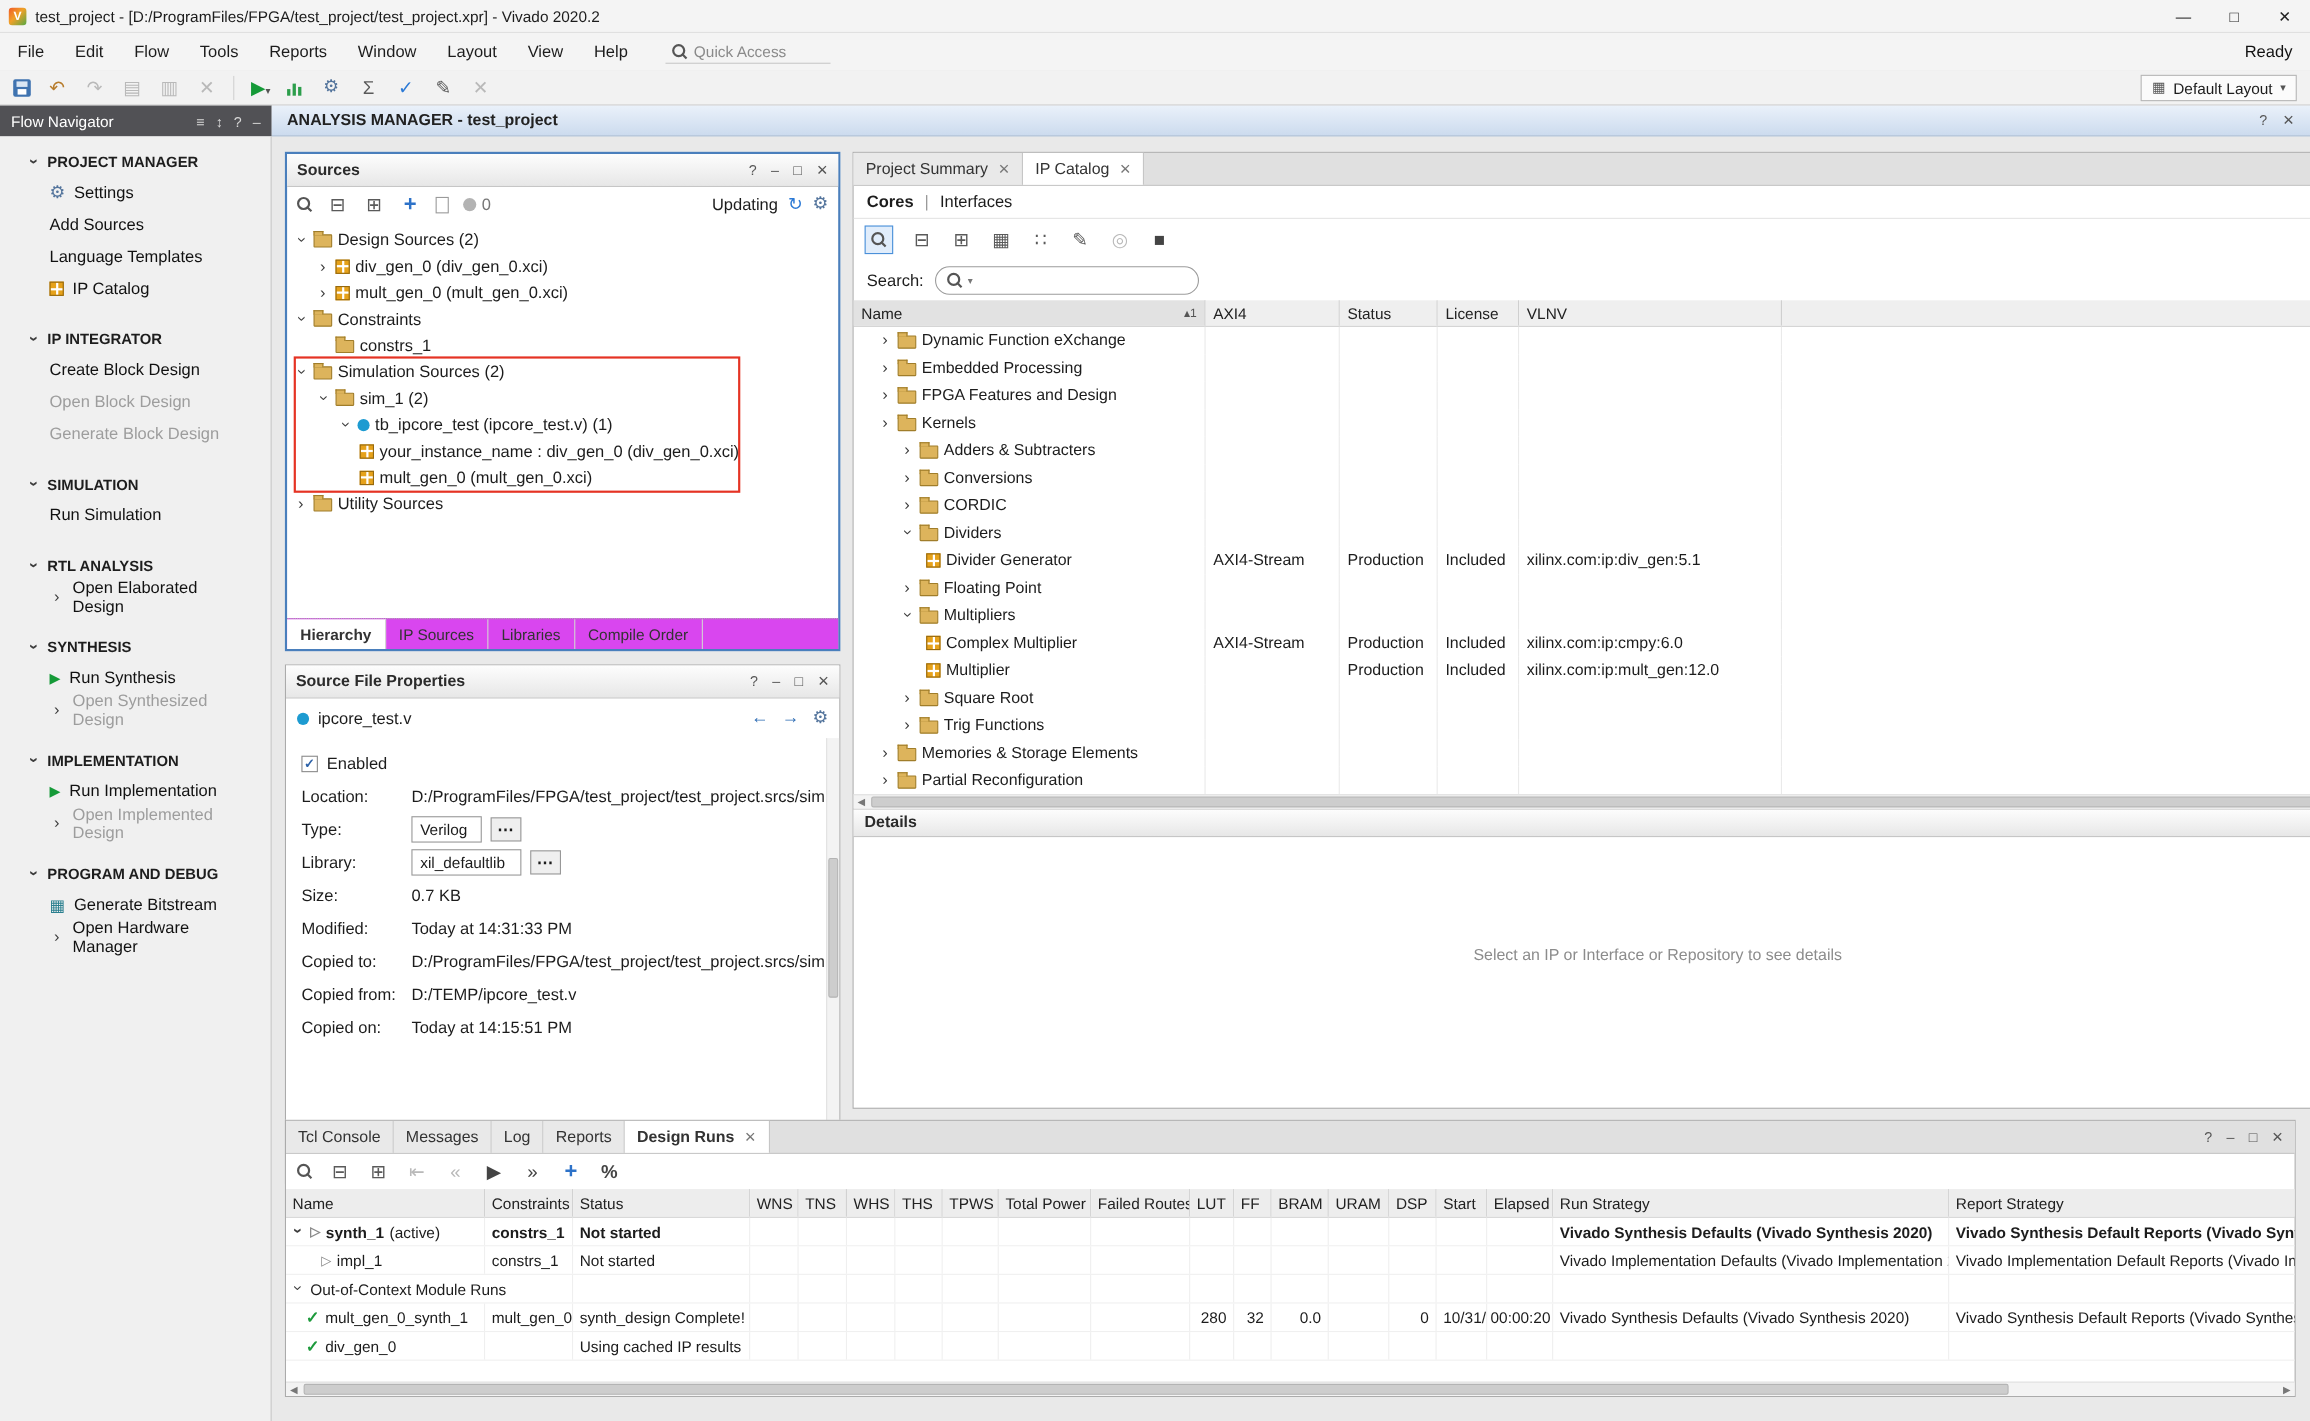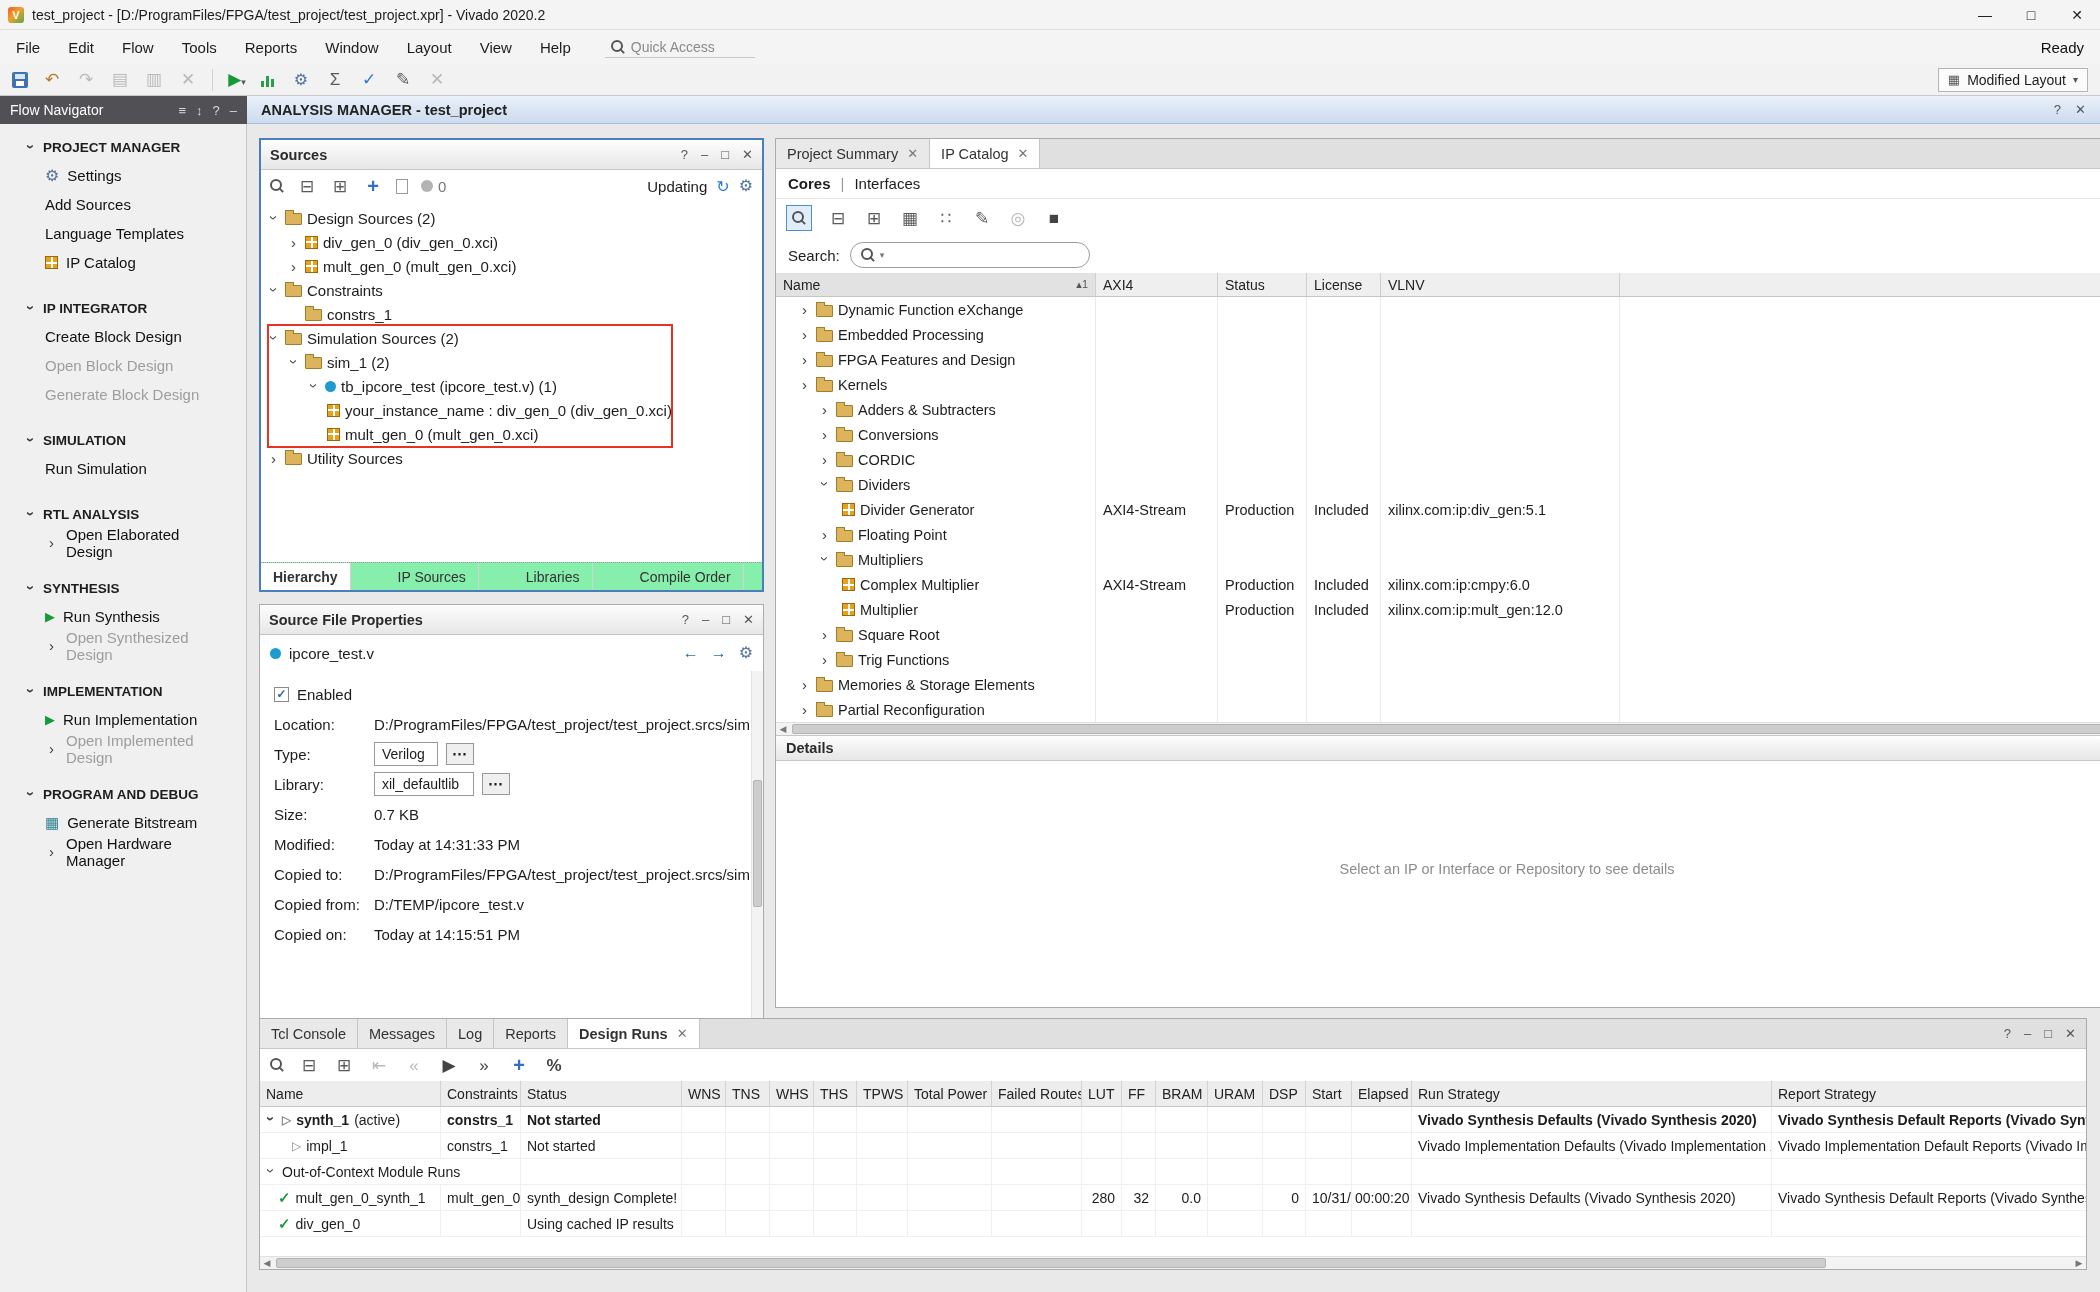--- a/index.html
+++ b/index.html
@@ -78,21 +78,21 @@
   .bluedot { width:11px; height:11px; border-radius:50%; background:#1d9bd1; display:inline-block; flex:none; }
   .doc { width:12px; height:15px; border:1px solid #9a9a9a; background:#fff; display:inline-block; flex:none; }
   .badge0 { width:12px; height:12px; border-radius:50%; background:#b3b3b3; display:inline-block; flex:none; }
 
   
   .src-panel { left:259px; top:138px; width:505px; height:454px; border:2px solid #4a7fbc; }
   .src-tools { height:32px; flex:none; display:flex; align-items:center; gap:13px; padding:0 9px; }
   .tree { flex:1; position:relative; padding-top:4px; overflow:hidden; }
   .trow { height:24px; display:flex; align-items:center; gap:5px; white-space:nowrap; font-size:15px; }
   .redbox { position:absolute; left:6px; top:122px; width:406px; height:124px; border:2px solid #e53324; pointer-events:none; }
-  .btabs { height:28px; flex:none; display:flex; border-top:1px dotted #9a9a9a; background:#86efac;gap:35px; }
+  .btabs { height:28px; flex:none; display:flex; border-top:1px dotted #9a9a9a; background:#d946ef; }
   .btab { padding:0 12px; display:flex; align-items:center; font-size:14px; color:#333; border-right:1px solid #d3d3d3; }
   .btab.active { background:#fff; font-weight:bold; }
 
   
   .prop-panel { left:259px; top:604px; width:505px; height:472px; }
   .filerow { height:36px; flex:none; display:flex; align-items:center; gap:8px; padding:0 10px; }
   .navarrow { color:#2f6db5; font-weight:bold; font-size:16px; }
   .pbody { flex:1; position:relative; padding:8px 14px 0 14px; overflow:hidden; }
   .prow { display:flex; align-items:center; height:30px; white-space:nowrap; }
   .plab { width:100px; flex:none; color:#1c1c1c; }
@@ -207,21 +207,21 @@
         <i style="height:11px"></i>
         <i style="height:8px"></i>
       </span>
     <span class="ti gear">⚙</span>
     <span class="ti">Σ</span>
     <span class="ti" style="color:#2c7ad6">✓</span>
     <span class="ti">✎</span>
     <span class="ti dis">✕</span>
     <span class="layout-select">
       <span class="ti" style="font-size:13px;width:auto">▦</span>
-      <span>Modified Layout</span>
+      <span>Default Layout</span>
       <span style="font-size:10px;color:#555">▾</span>
     </span>
   </div>
 
   <div class="fn-head">
     <span>Flow Navigator</span>
     <span class="ic">
       <span>≡</span>
       <span>↕</span>
       <span>?</span>

